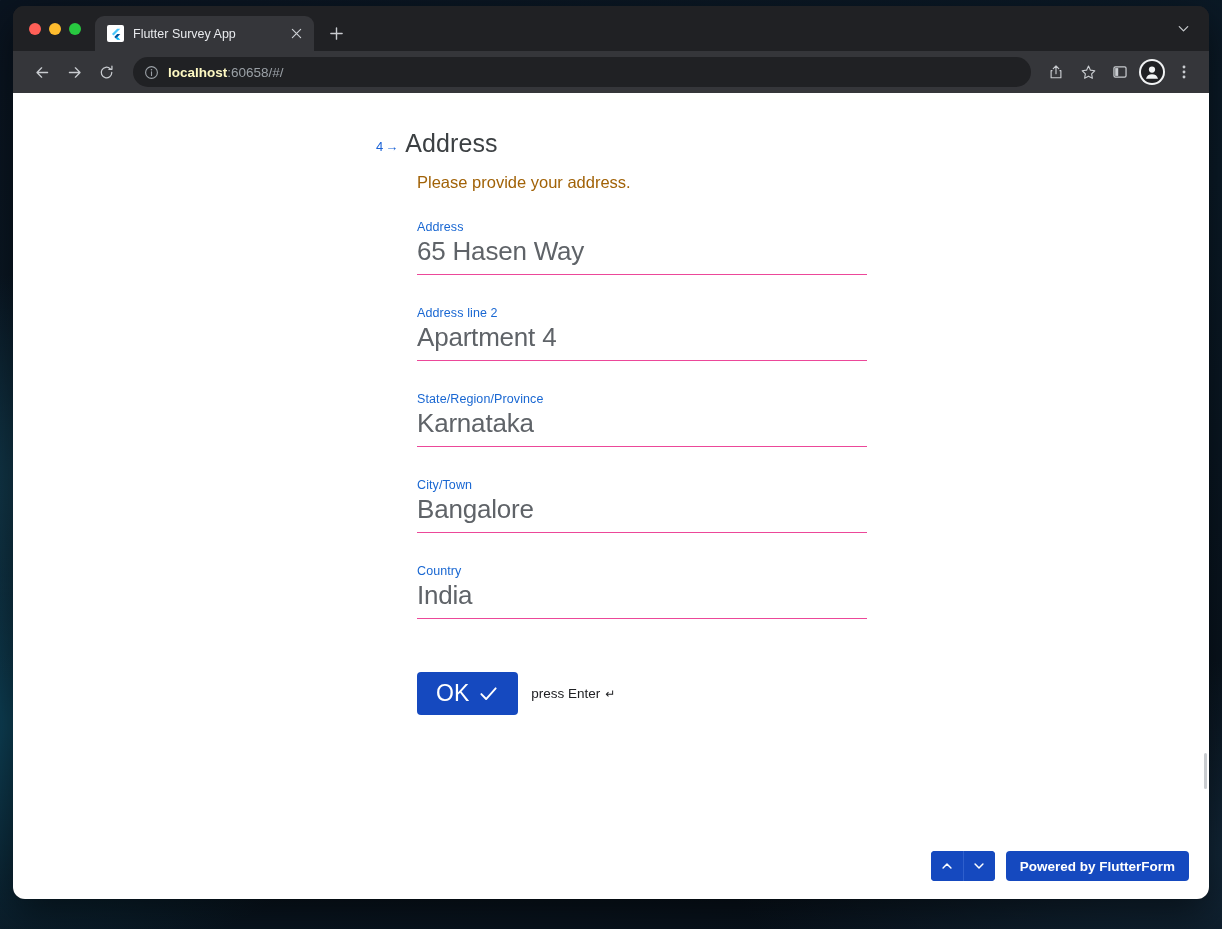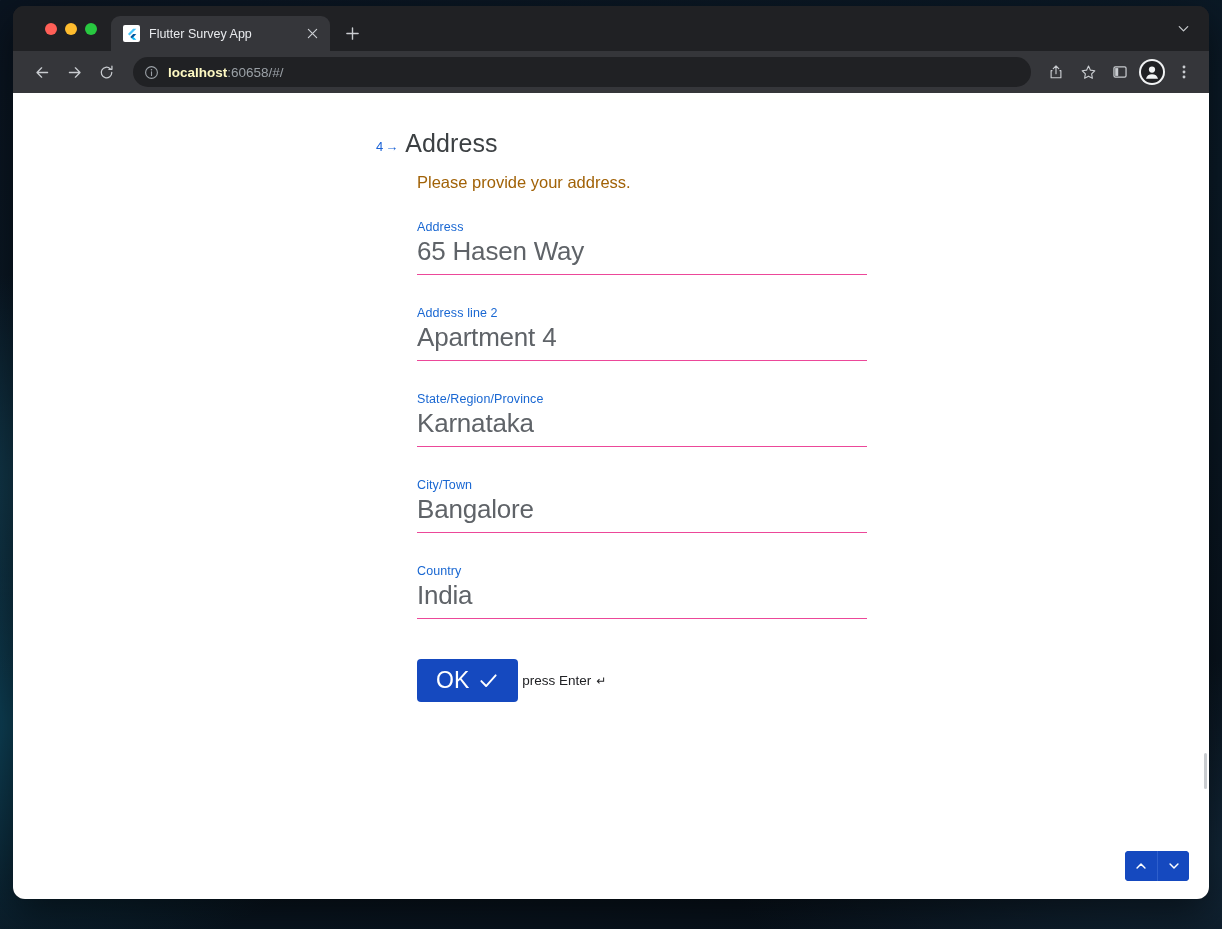--- a/index.html
+++ b/index.html
@@ -51,21 +51,21 @@
     display: flex;
     flex-direction: column;
   }
 
   
   .tabstrip {
     height: 45px;
     background: #202124;
     display: flex;
     align-items: flex-end;
-    padding-left: 28px;
+    padding-left: 12px;
     position: relative;
     flex: 0 0 auto;
   }
   .traffic {
     display: flex;
     align-items: center;
     gap: 8px;
     height: 45px;
     padding: 0 14px 0 4px;
   }
@@ -242,24 +242,24 @@
     font-size: 26px;
     color: #5f6368;
     padding: 0 0 7px 0;
     outline: none;
     display: block;
     letter-spacing: -.2px;
   }
 
   .actions {
     margin-left: 41px;
-    margin-top: 40px;
-    display: flex;
-    align-items: center;
-    gap: 4px;
+    margin-top: 53px;
+    display: flex;
+    align-items: center;
+    gap: 13px;
   }
   .ok-btn {
     background: #1549bf;
     color: #ffffff;
     border: none;
     border-radius: 4px;
     height: 43px;
     padding: 0 19px;
     font-family: "Liberation Sans", sans-serif;
     font-size: 23px;
@@ -516,16 +516,17 @@
           <svg width="14" height="14" viewBox="0 0 16 16" aria-hidden="true">
             <path d="M3.5 10.2L8 5.7l4.5 4.5" stroke="#fff" stroke-width="1.7" fill="none" stroke-linecap="round" stroke-linejoin="round"></path>
           </svg>
         </span>
         <span class="navbtn">
           <svg width="14" height="14" viewBox="0 0 16 16" aria-hidden="true">
             <path d="M3.5 5.8L8 10.3l4.5-4.5" stroke="#fff" stroke-width="1.7" fill="none" stroke-linecap="round" stroke-linejoin="round"></path>
           </svg>
         </span>
       </div>
+      <button class="powered">Powered by FlutterForm</button>
     </div>
 
   </div>
 </div>
 
 </body></html>

